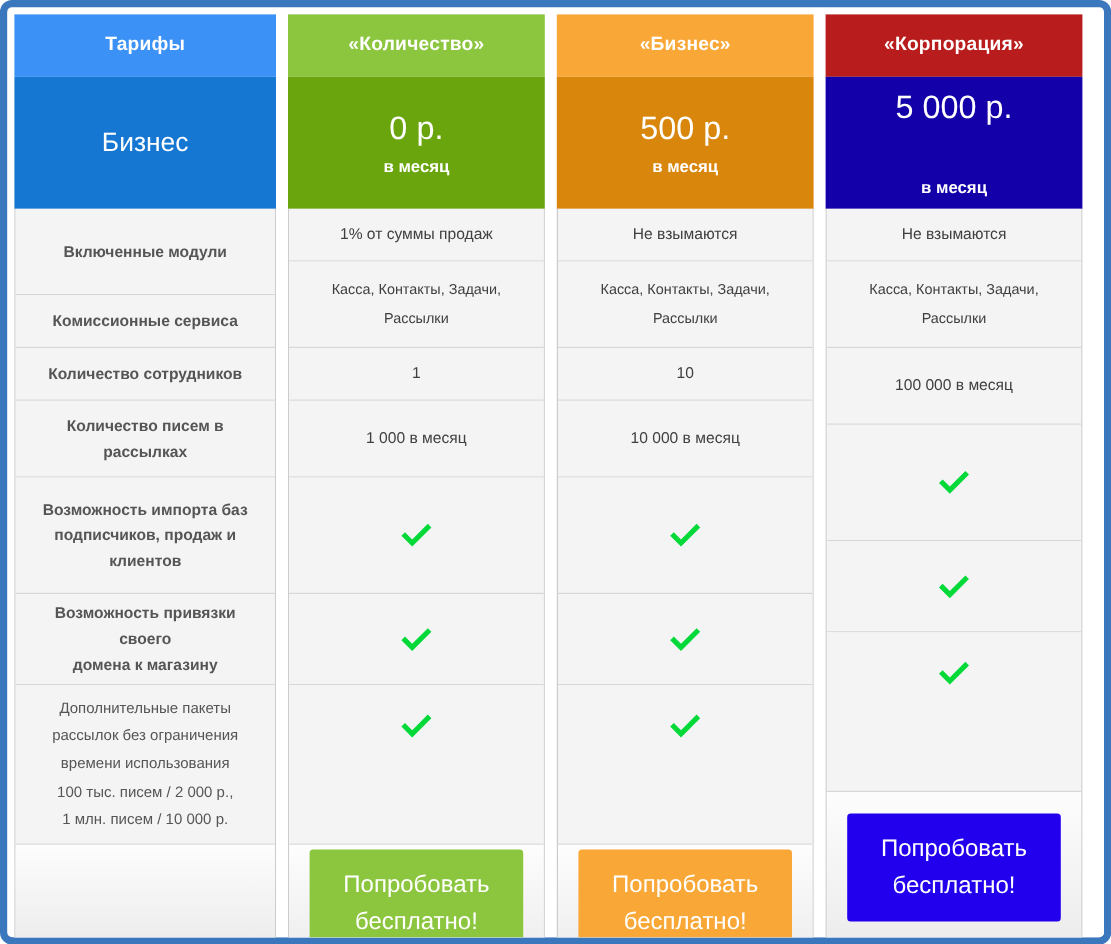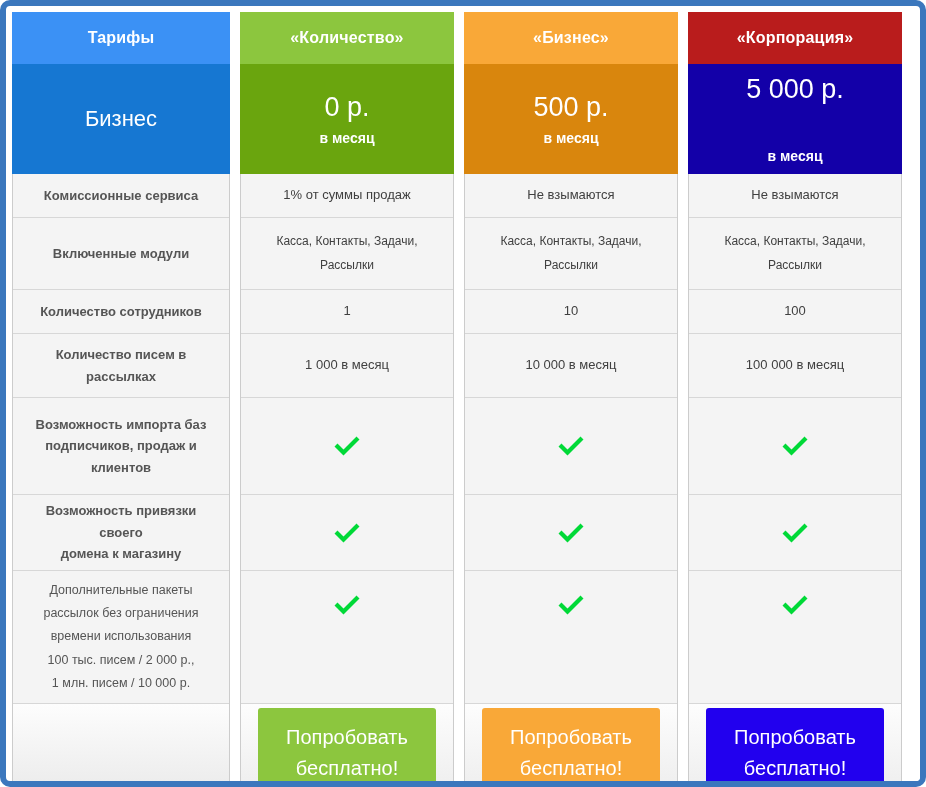--- a/index.html
+++ b/index.html
@@ -190,25 +190,25 @@
 
 <div id="pricing-frame">
   <div id="pricing-table">
 
     <div class="plan-col col-options">
       <div class="col-title hdr-blue-light">Тарифы</div>
       <div class="col-price hdr-blue-dark">
         <div class="options-sub">Бизнес</div>
       </div>
       <div class="cells">
+        <div class="cell r1">
+          <span class="opt-label">Включенные модули</span>
+        </div>
         <div class="cell r0">
           <span class="opt-label">Комиссионные сервиса</span>
-        </div>
-        <div class="cell r1">
-          <span class="opt-label">Включенные модули</span>
         </div>
         <div class="cell r2">
           <span class="opt-label">Количество сотрудников</span>
         </div>
         <div class="cell r3">
           <span class="opt-label">Количество писем в<br>рассылках</span>
         </div>
         <div class="cell r4">
           <span class="opt-label">Возможность импорта баз<br>подписчиков, продаж и<br>клиентов</span>
         </div>
@@ -321,23 +321,20 @@
       <div class="price-main">5 000 р.</div>
       <div class="price-sub">в месяц</div>
     </div>
     <div class="cells">
       <div class="cell r0">
         <span class="val">Не взымаются</span>
       </div>
       <div class="cell r1">
         <span class="val modules">Касса, Контакты, Задачи,<br>Рассылки</span>
       </div>
-      <div class="cell r2">
-        <span class="val">100</span>
-      </div>
       <div class="cell r3">
         <span class="val">100 000 в месяц</span>
       </div>
       <div class="cell r4">
               <span>
                 <svg class="check-icon" viewBox="0 0 30 24" xmlns="http://www.w3.org/2000/svg">
                   <path d="M2.5 12.5 L5.5 9.5 L11.5 15.5 L24.5 2.5 L27.5 5.5 L11.5 21.5 Z" fill="#00d937"></path>
                 </svg>
               </span>
             </div>

